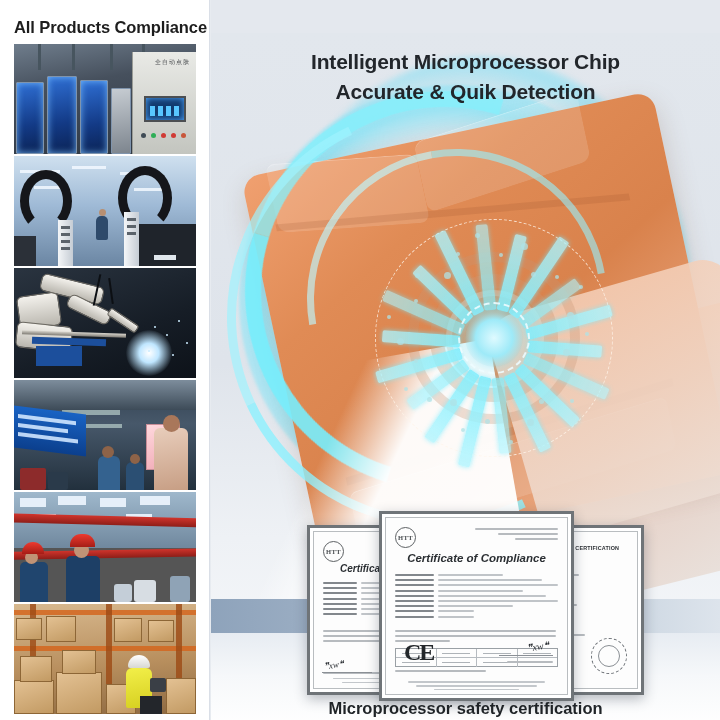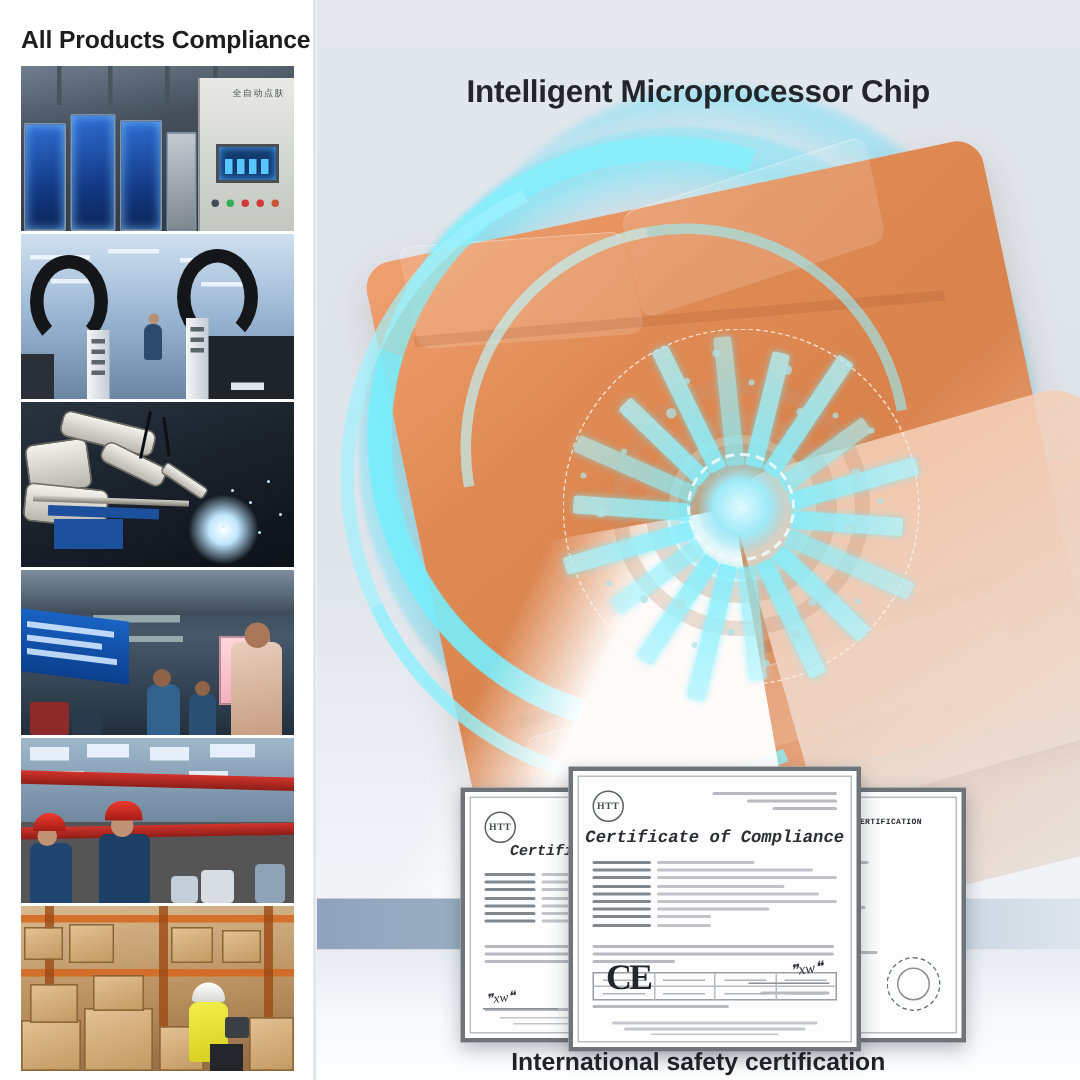--- a/index.html
+++ b/index.html
@@ -279,21 +279,21 @@
   .cert-mid   { left:168px; top:8px;  width:195px; height:190px; z-index:3; }
 
   .htt {
     position:absolute; left:9px; top:9px; width:21px; height:21px; border-radius:50%;
     border:1.4px solid #5d6164; color:#4a4e51; font-size:6.5px; font-weight:700;
     display:flex; align-items:center; justify-content:center;
     font-family:"Liberation Serif", serif; letter-spacing:.4px;
   }
   .cert-title {
     position:absolute; left:0; width:100%; text-align:center;
-    font-family:Liberation Mono, monospace; font-style:italic; font-weight:700;
+    font-family:Liberation Sans, sans-serif; font-style:italic; font-weight:700;
     color:#2b2f33;
   }
   .cert-mid .cert-title { top:34px; font-size:11.5px; }
   .cert-left .cert-title { top:31px; font-size:10px; text-align:left; left:26px; }
   .cert-right .cert-title { top:13px; font-size:5.4px; text-align:left; left:8px;
      font-style:normal; letter-spacing:.2px; }
 
   .lines { position:absolute; left:9px; right:9px; }
   .ln { height:2px; background:#b7bbbf; margin-bottom:3.2px; border-radius:1px; }
   .kv { display:flex; gap:4px; align-items:center; margin-bottom:3.2px; }
@@ -412,20 +412,21 @@
           <div class="dot" style="width: 4px; height: 4px; left: 210.399px; top: 72.379px;"></div>
           <div class="dot" style="width: 7px; height: 7px; left: 198.311px; top: 99.1363px;"></div>
           <div class="dot" style="width: 4px; height: 4px; left: 215.919px; top: 119.127px;"></div>
         </div>
       <div class="core-dash"></div>
       <div class="core"></div>
     </div>
 
     <div class="title-wrap">
       <div class="title-line">Intelligent Microprocessor Chip</div>
+      <div class="title-line">Accurate &amp; Quik Detection</div>
     </div>
 
     <div class="band band-1-grad"></div>
     <div class="band band-shine"></div>
     <div class="band band-2"></div>
     <div class="band band-3"></div>
 
     <div class="certs">
 
       <div class="cert cert-left">
@@ -595,21 +596,21 @@
           </div>
           <div class="foot" style="bottom:4px;">
             <div class="fl"></div>
             <div class="fl" style="width:88%; margin:0 auto 2px;"></div>
             <div class="fl" style="width:62%; margin:0 auto;"></div>
           </div>
         </div>
       </div>
     </div>
 
-    <div class="caption">International safety certification</div>
+    <div class="caption">Microprocessor safety certification</div>
   </div>
 
   <div class="left-panel">
     <div class="panel-title">All Products Compliance</div>
 
     <div class="photo-strip">
 
       <div class="photo">
         <div class="photo-inner p1">
           <div class="beam" style="left:24px"></div>

